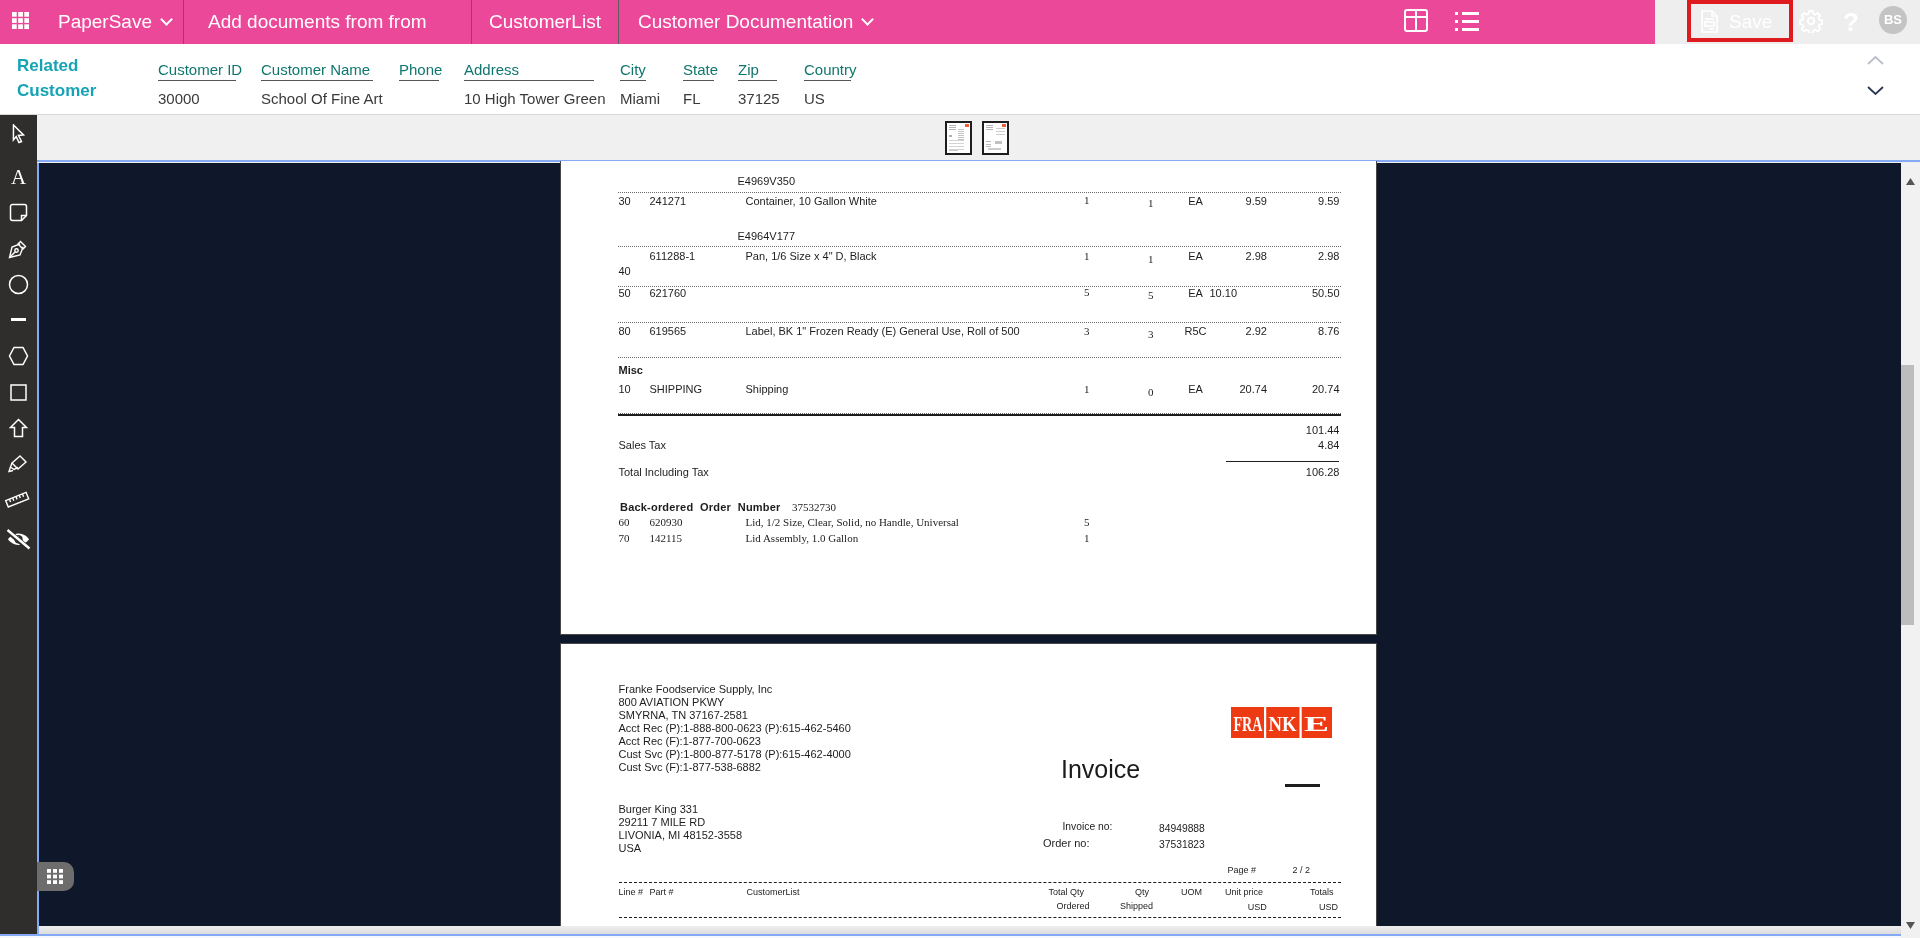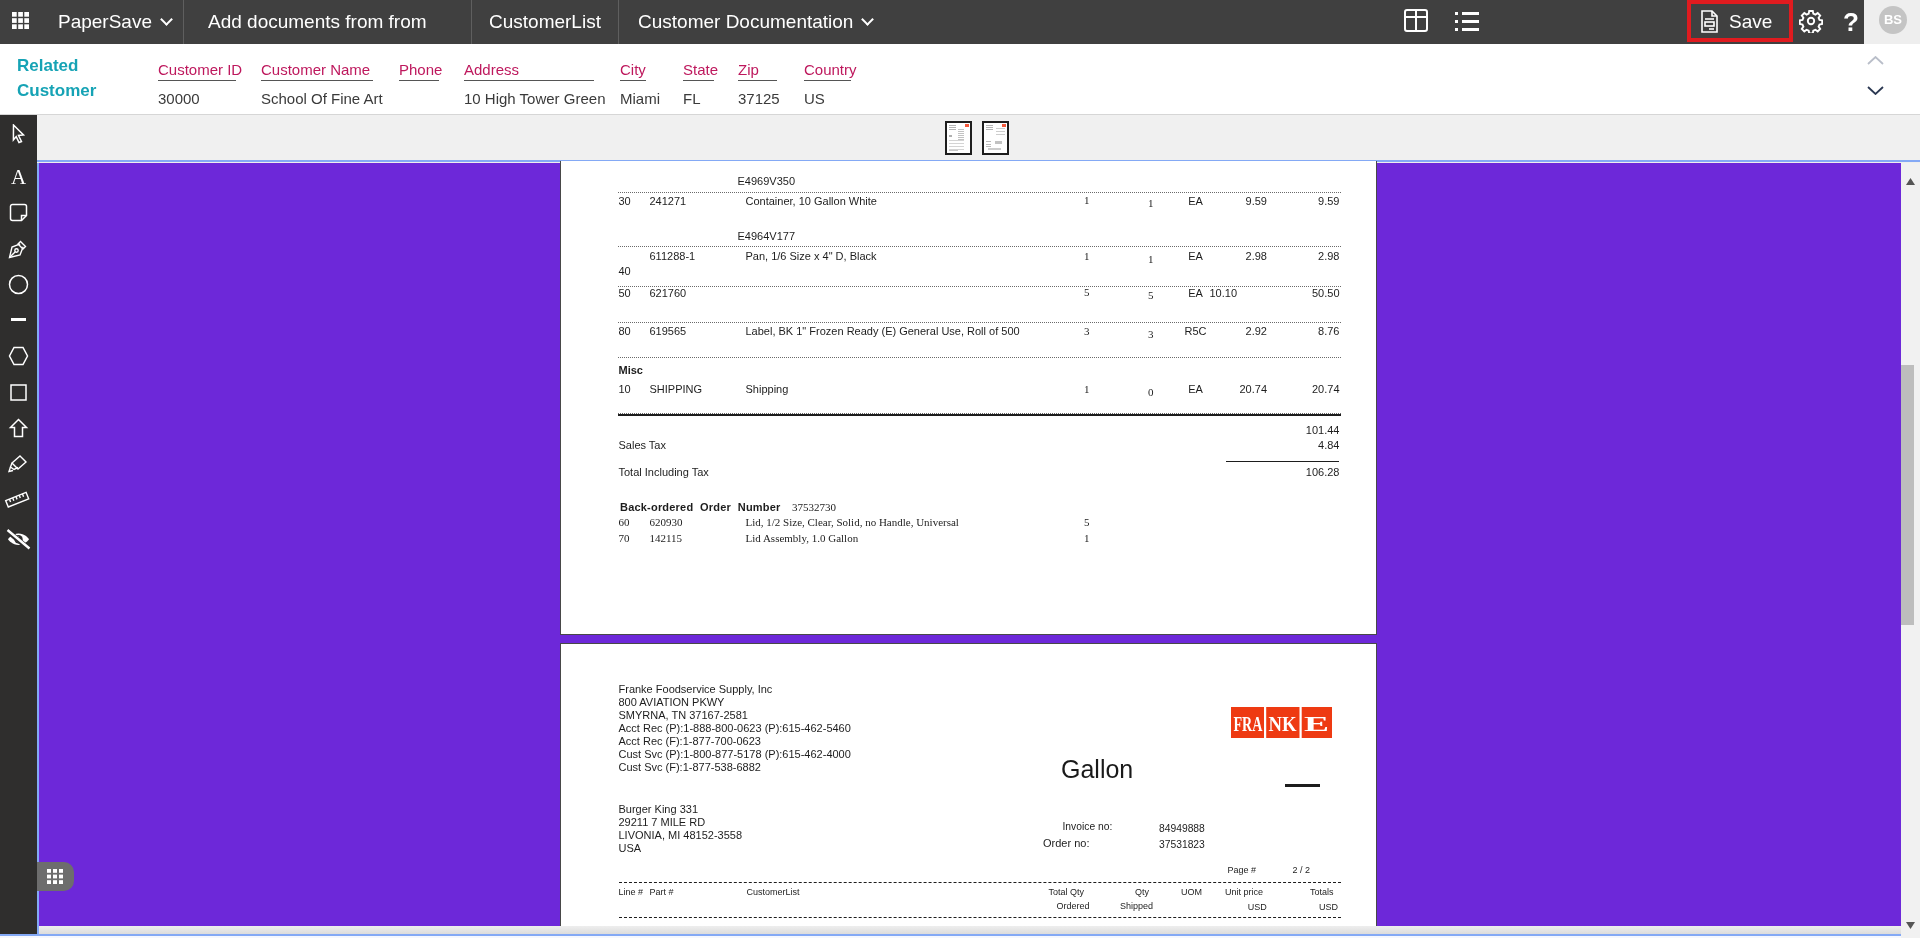--- a/index.html
+++ b/index.html
@@ -1,42 +1,42 @@
 <!DOCTYPE html>
 <html><head>
 <meta charset="utf-8">
 <style>
 * { margin:0; padding:0; box-sizing:border-box; }
 html,body { width:1920px; height:938px; overflow:hidden; font-family:"Liberation Sans", sans-serif; }
 #root { position:relative; width:1920px; height:938px; background:#eeeeee; }
 .abs { position:absolute; }
 
 
-#nav { position:absolute; left:0; top:0; width:1864px; height:44px; background:#404040; color:#fff; }
+#nav { position:absolute; left:0; top:0; width:1655px; height:44px; background:#ec4899; color:#fff; }
 #nav .navtxt { position:absolute; top:0; height:44px; line-height:44px; font-size:19px; color:#fff; white-space:nowrap; }
 #nav .sep { position:absolute; top:0; width:1px; height:44px; background:#5f5f5f; }
 .chev { display:inline-block; width:9px; height:9px; border-right:2px solid #fff; border-bottom:2px solid #fff; transform:rotate(45deg); margin-left:10px; margin-bottom:4px; }
 
 
 #fields { position:absolute; left:0; top:44px; width:1920px; height:71px; background:#ffffff; border-bottom:1px solid #d6d6d6; }
 .related { position:absolute; left:17px; top:9px; font-size:17px; font-weight:bold; color:#16a3b5; line-height:25px; }
 .fld { position:absolute; top:17px; }
-.fld .lab { font-size:15px; line-height:16px; color:#be185d; border-bottom:1px solid #555; padding-bottom:1.5px; display:inline-block; white-space:nowrap; }
+.fld .lab { font-size:15px; line-height:16px; color:#0f766e; border-bottom:1px solid #555; padding-bottom:1.5px; display:inline-block; white-space:nowrap; }
 .fld .val { font-size:15px; color:#3a3a3a; margin-top:9px; white-space:nowrap; }
 
 
 #toolbar { position:absolute; left:0; top:115px; width:37px; height:823px; background:#2f2e2d; }
 .tbi { position:absolute; left:0; width:37px; text-align:center; }
 
 
 #thumbbar { position:absolute; left:37px; top:115px; width:1883px; height:47px; background:#f0f0f0; border-bottom:2px solid #84a9f5; }
 .thumb { position:absolute; top:6px; width:27px; height:34px; background:#fff; border:2px solid #1d1d1d; }
 
 
-#docarea { position:absolute; left:37px; top:163px; width:1883px; height:775px; background:#6d28d9; border-left:2px solid #84a9f5; }
+#docarea { position:absolute; left:37px; top:163px; width:1883px; height:775px; background:#0f172a; border-left:2px solid #84a9f5; }
 .page { position:absolute; left:521px; width:817px; background:#fff; border-left:1.5px solid #484848; border-right:1.5px solid #484848; }
 .t { position:absolute; white-space:nowrap; font-size:11px; color:#1d1d1d; }
 .serif { font-family:"Liberation Serif", serif; font-size:11px; }
 .h9 { font-size:9px; }
 .ra { text-align:right; }
 .dot { position:absolute; height:0; border-top:1px dotted #6a6a6a; }
 
 
 #sbar { position:absolute; left:1901px; top:163px; width:19px; height:775px; background:#f1f1f1; }
 #sthumb { position:absolute; left:0px; top:202px; width:13px; height:260px; background:#bdbdbd; }
@@ -297,21 +297,21 @@
       <svg class="abs" style="left:669.5px;top:62.5px" width="101" height="31" viewBox="0 0 101 31">
         <rect x="0" y="0" width="101" height="31" fill="#ee3a12"></rect>
         <g fill="#fff" font-family="Liberation Serif, serif" font-weight="bold" font-size="21">
           <text x="2.5" y="23.5" textLength="29" lengthAdjust="spacingAndGlyphs">FRA</text>
           <text x="37.5" y="23.5" textLength="28" lengthAdjust="spacingAndGlyphs">NK</text>
           <text x="73" y="23.5" textLength="25" lengthAdjust="spacingAndGlyphs">E</text>
         </g>
         <rect x="33" y="0" width="2.2" height="31" fill="#fff"></rect>
         <rect x="68.5" y="0" width="2.2" height="31" fill="#fff"></rect>
       </svg>
-      <div class="t" style="left:500px;top:111px;font-size:25px;color:#1a1a1a">Gallon</div>
+      <div class="t" style="left:500px;top:111px;font-size:25px;color:#1a1a1a">Invoice</div>
       <div class="abs" style="left:723.5px;top:140px;width:35px;height:2.5px;background:#1d1d1d"></div>
       <div class="t" style="left:57.5px;top:158.5px;line-height:13px;white-space:pre">Burger King 331
 29211 7 MILE RD
 LIVONIA, MI 48152-3558
 USA</div>
       <div class="t" style="left:501.5px;top:177px;font-size:10.3px">Invoice no:</div>
       <div class="t" style="left:598px;top:178.5px;font-size:10.3px">84949888</div>
       <div class="t" style="left:482px;top:193px;font-size:11px">Order no:</div>
       <div class="t" style="left:598px;top:194.5px;font-size:10.3px">37531823</div>
       <div class="t h9" style="left:666.5px;top:221px">Page #</div>

